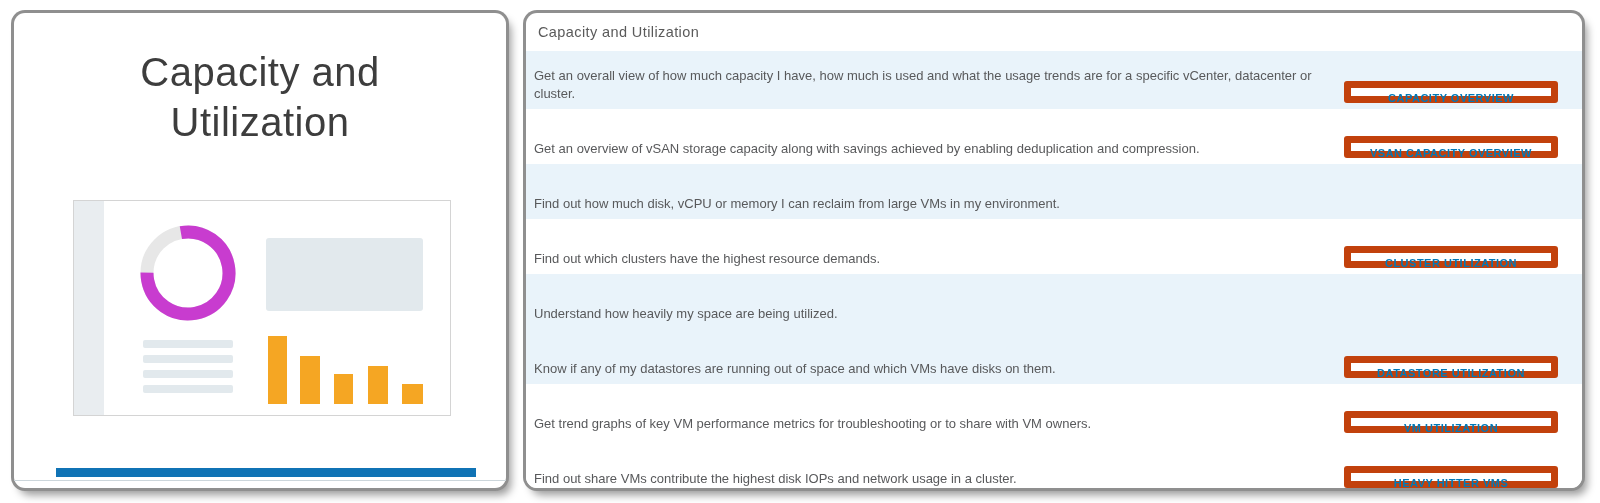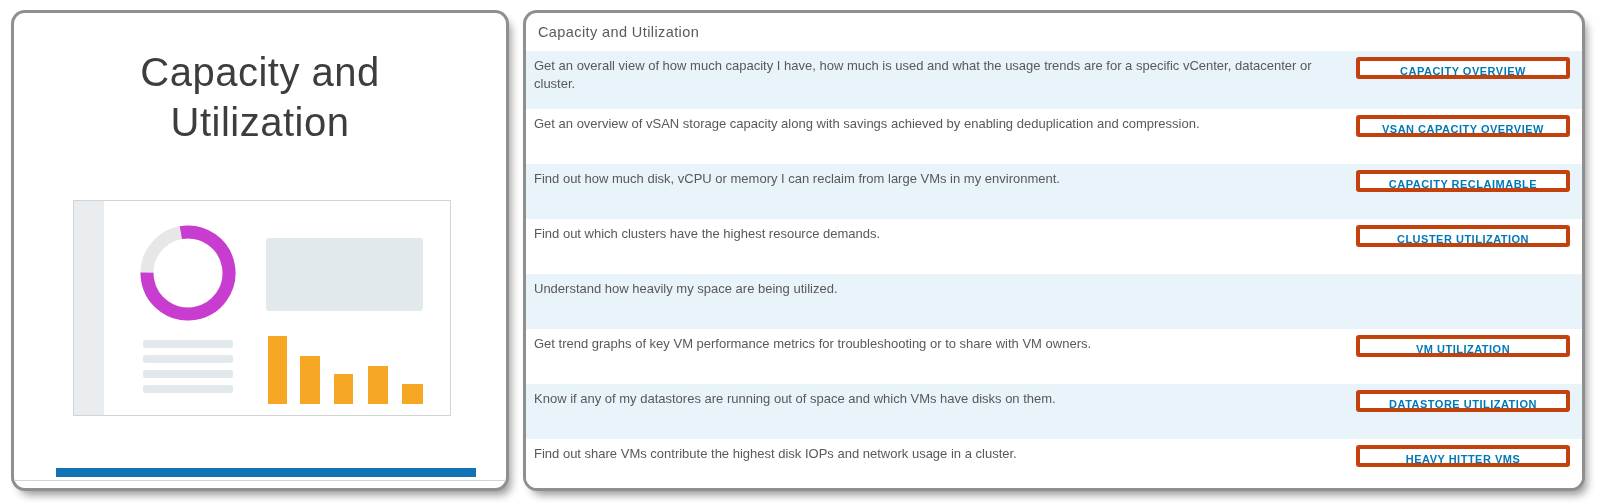--- a/index.html
+++ b/index.html
@@ -22,27 +22,27 @@
   .ill-rect{position:absolute;left:192px;top:37px;width:157px;height:73px;background:#e2e9ed;border-radius:3px;}
   .ill-line{position:absolute;left:69px;width:90px;height:8px;background:#e2e9ed;border-radius:2px;}
   .ill-bar{position:absolute;background:#f5a623;}
   .donut-wrap{position:absolute;left:64px;top:22px;width:100px;height:100px;}
   .progress{position:absolute;left:42px;top:455px;width:420px;height:9px;background:#1073b5;}
   .bottom-rule{position:absolute;left:0;right:0;top:467px;height:1px;background:#ccd6db;}
 
   
   .panel-header{padding:11px 14px 11px 12px;font-size:14.5px;color:#5a5a5a;letter-spacing:0.4px;}
   .rows{display:block;}
-  .row{display:flex;align-items:flex-start;min-height:55px;box-sizing:border-box;
-    padding:6px 12px 6px 8px;background:#ffffff;}
+  .row{display:flex;align-items:flex-end;min-height:55px;box-sizing:border-box;
+    padding:6px 24px 6px 8px;background:#ffffff;}
   .row.alt{background:#e9f3fa;}
   .row.first{min-height:58px;}
   .row-desc{flex:0 1 806px;font-size:13px;line-height:18px;color:#58595b;padding-right:20px;}
   .row-btn{margin-left:auto;flex:0 0 auto;width:214px;height:22px;box-sizing:border-box;
-    background:#ffffff;border:4px solid #c2410c;border-radius:3px;color:#0079b8;
+    background:#ffffff;border:7px solid #c2410c;border-radius:3px;color:#0079b8;
     font-family:"Liberation Sans",sans-serif;font-size:11px;font-weight:bold;letter-spacing:0.5px;
     text-transform:uppercase;text-align:center;line-height:20px;padding:0;cursor:pointer;}
 </style>
 </head>
 <body>
 
 <div class="stage">
 
   <div class="card left-card">
     <div class="left-title">Capacity and Utilization</div>
@@ -85,40 +85,39 @@
         <button class="row-btn">CAPACITY OVERVIEW</button>
       </div>
 
       <div class="row">
         <div class="row-desc">Get an overview of vSAN storage capacity along with savings achieved by enabling deduplication and compression.</div>
         <button class="row-btn">VSAN CAPACITY OVERVIEW</button>
       </div>
 
       <div class="row alt">
         <div class="row-desc">Find out how much disk, vCPU or memory I can reclaim from large VMs in my environment.</div>
-        <button class="row-btn">CAPACITY RECLAIMABLE</button>
       </div>
 
       <div class="row">
         <div class="row-desc">Find out which clusters have the highest resource demands.</div>
         <button class="row-btn">CLUSTER UTILIZATION</button>
       </div>
 
       <div class="row alt">
         <div class="row-desc">Understand how heavily my space are being utilized.</div>
       </div>
 
+      <div class="row alt">
+        <div class="row-desc">Know if any of my datastores are running out of space and which VMs have disks on them.</div>
+        <button class="row-btn">DATASTORE UTILIZATION</button>
+      </div>
+
       <div class="row">
         <div class="row-desc">Get trend graphs of key VM performance metrics for troubleshooting or to share with VM owners.</div>
         <button class="row-btn">VM UTILIZATION</button>
-      </div>
-
-      <div class="row alt">
-        <div class="row-desc">Know if any of my datastores are running out of space and which VMs have disks on them.</div>
-        <button class="row-btn">DATASTORE UTILIZATION</button>
       </div>
 
       <div class="row">
         <div class="row-desc">Find out share VMs contribute the highest disk IOPs and network usage in a cluster.</div>
         <button class="row-btn">HEAVY HITTER VMS</button>
       </div>
 
     </div>
   </div>
 

